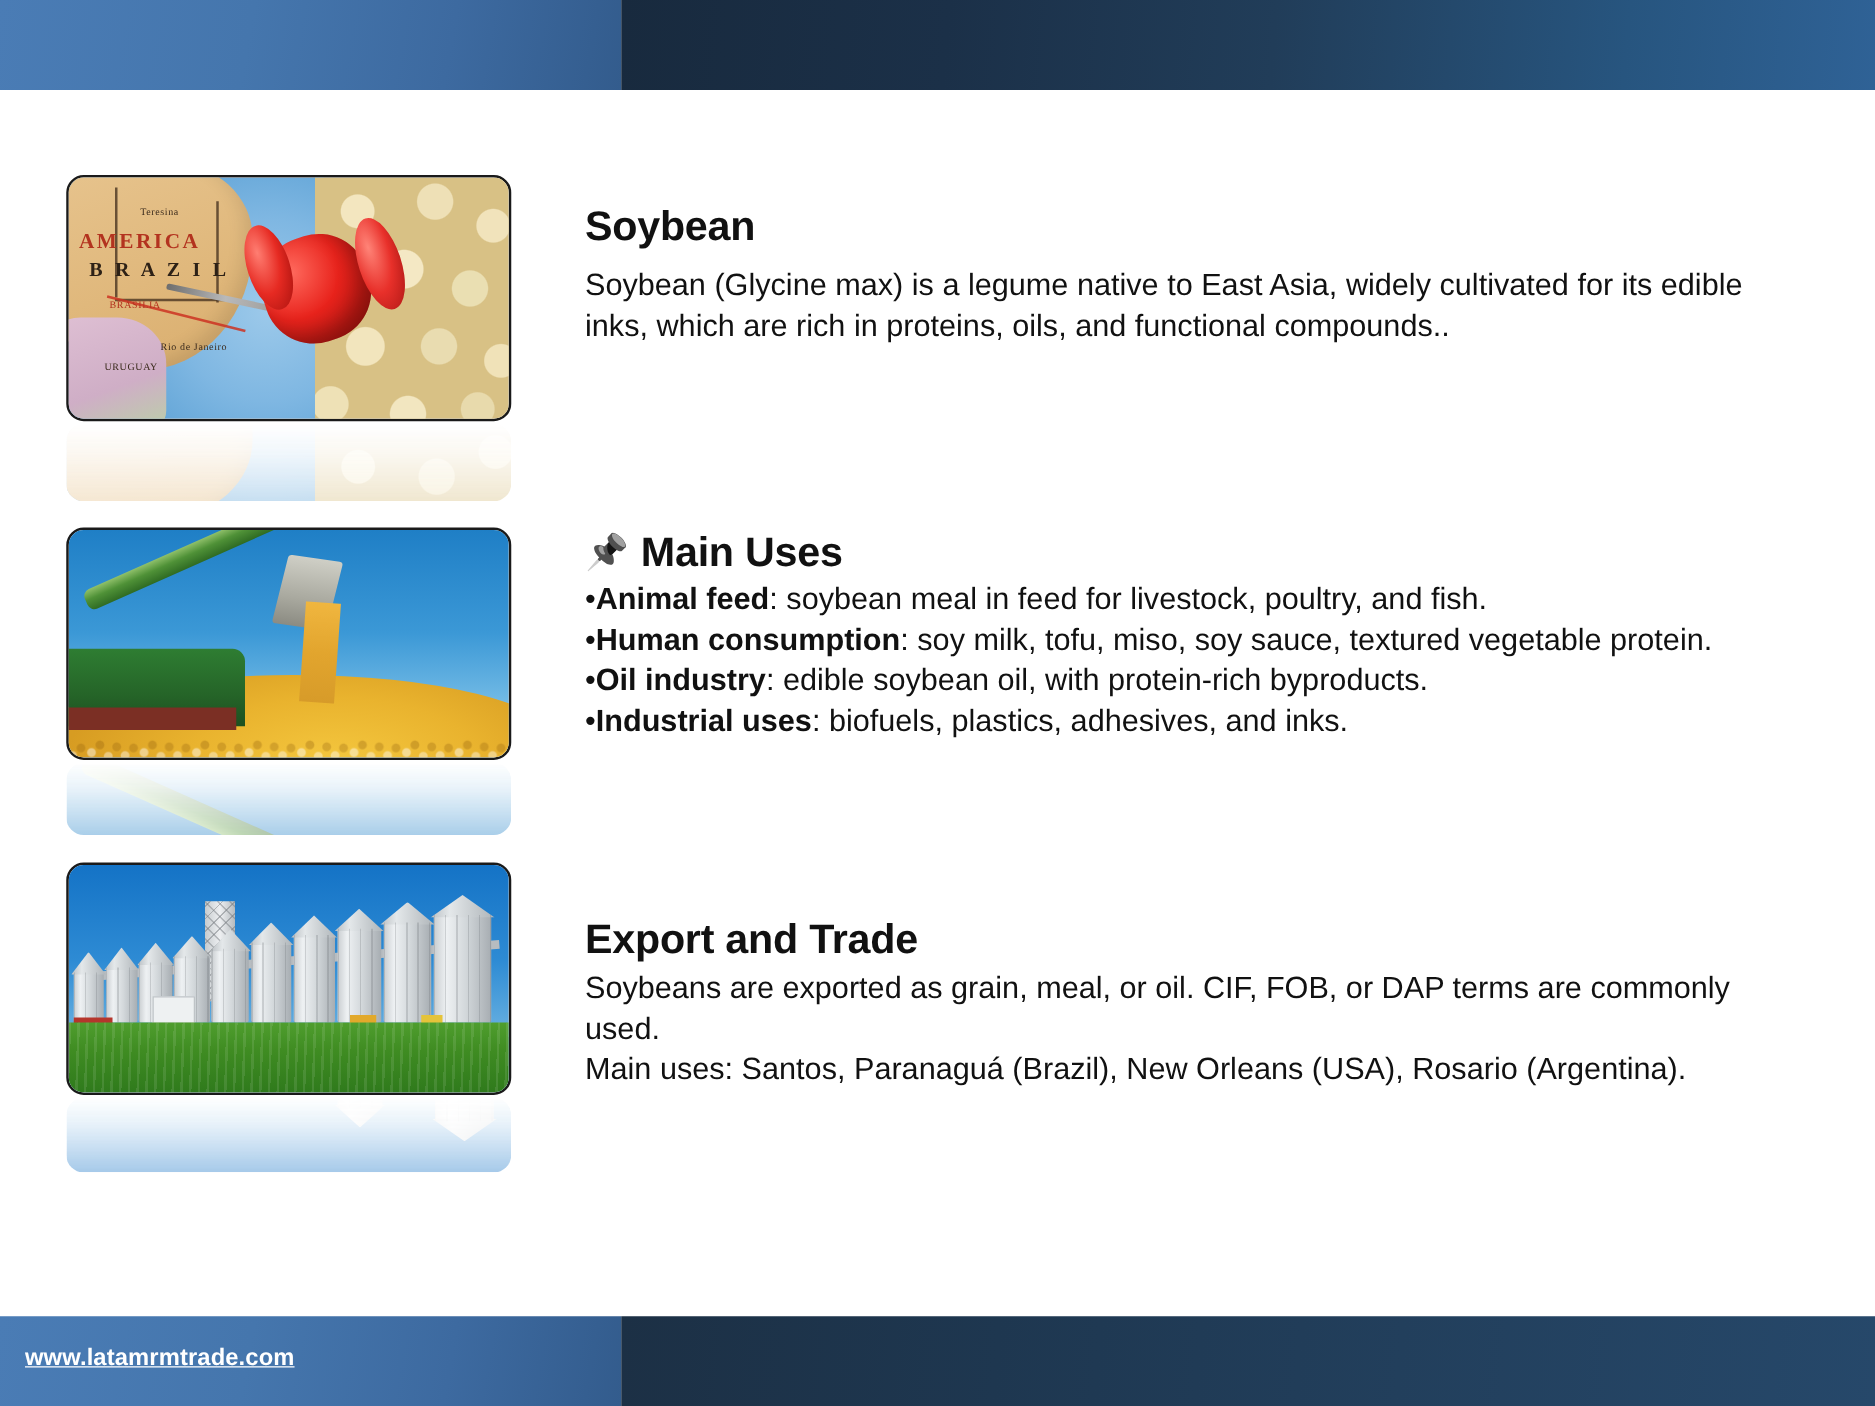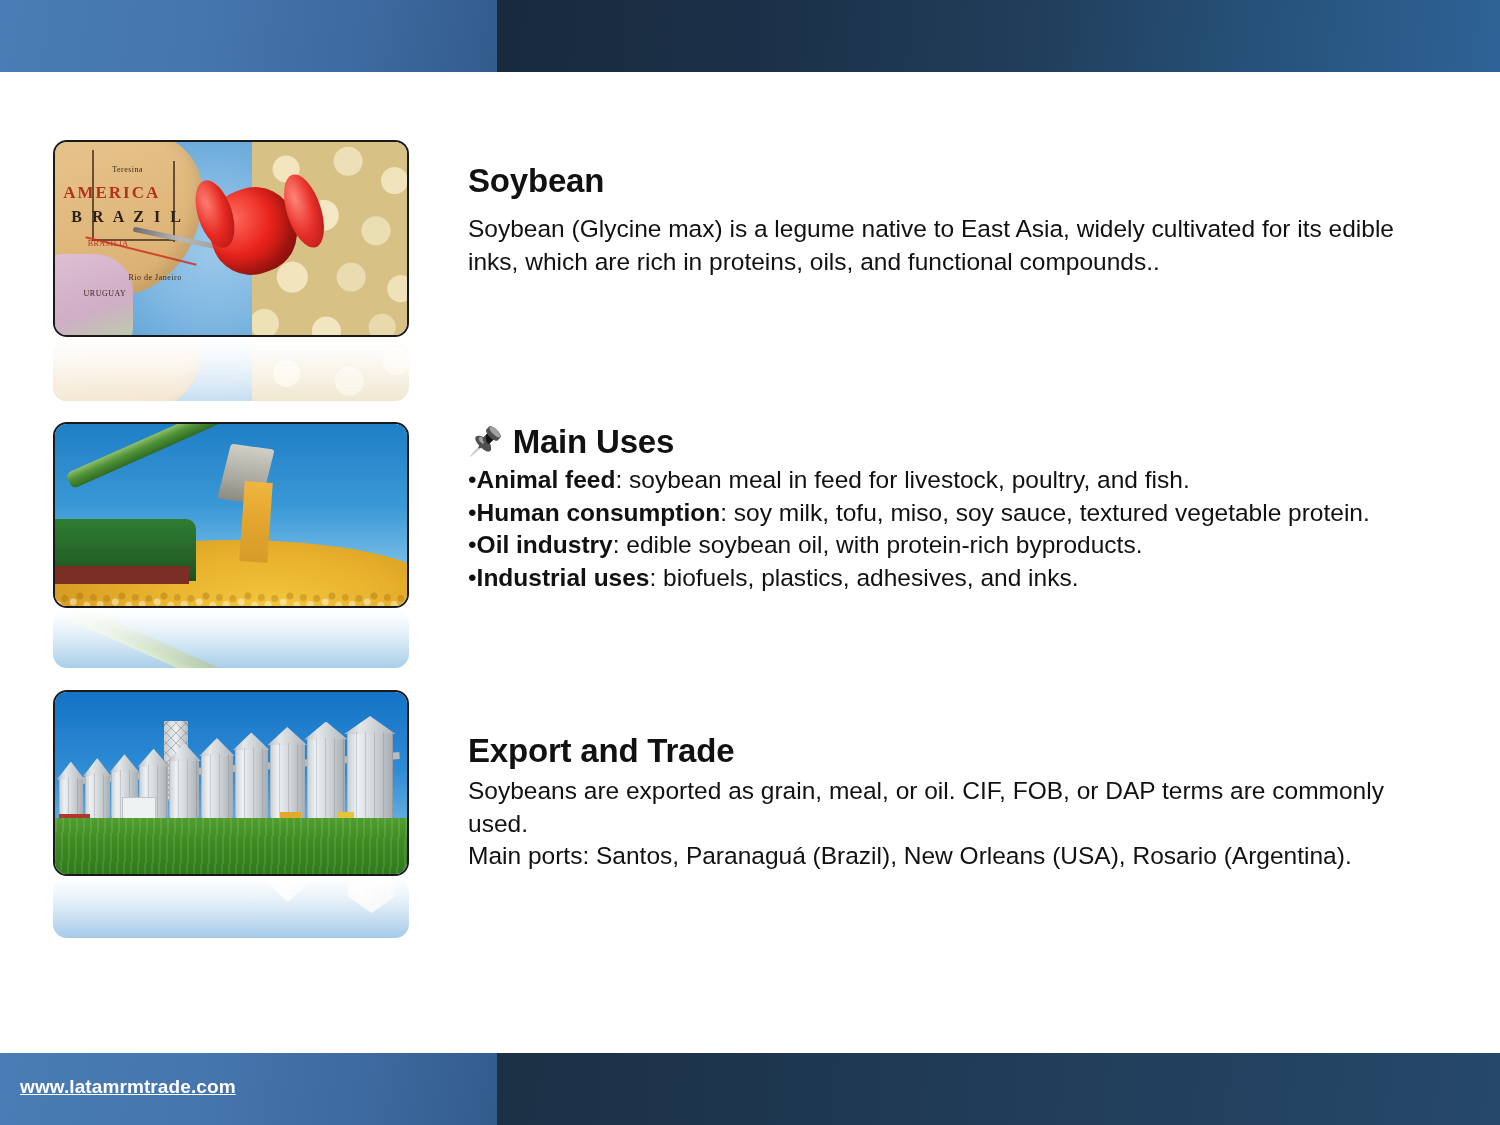--- a/index.html
+++ b/index.html
@@ -460,21 +460,21 @@
       </div>
       <div class="u-line">
         <span>•</span><b>Industrial uses</b><span>: biofuels, plastics, adhesives, and inks.</span>
       </div>
     </div>
   </div>
 
   <div class="text-col" style="top:700px;">
     <h2 class="section-title" style="margin-bottom:6px;margin-top:33px;">Export and Trade</h2>
     <p class="body-text">Soybeans are exported as grain, meal, or oil. CIF, FOB, or DAP terms are commonly used.</p>
-    <p class="body-text">Main ports: Santos, Paranaguá (Brazil), New Orleans (USA), Rosario (Argentina).</p>
+    <p class="body-text">Main uses: Santos, Paranaguá (Brazil), New Orleans (USA), Rosario (Argentina).</p>
   </div>
 
   <div class="band bottom">
     <div class="band-left"></div>
     <div class="band-right"></div>
   </div>
   <a class="footer-url" href="#">www.latamrmtrade.com</a>
 
 </div>
 

